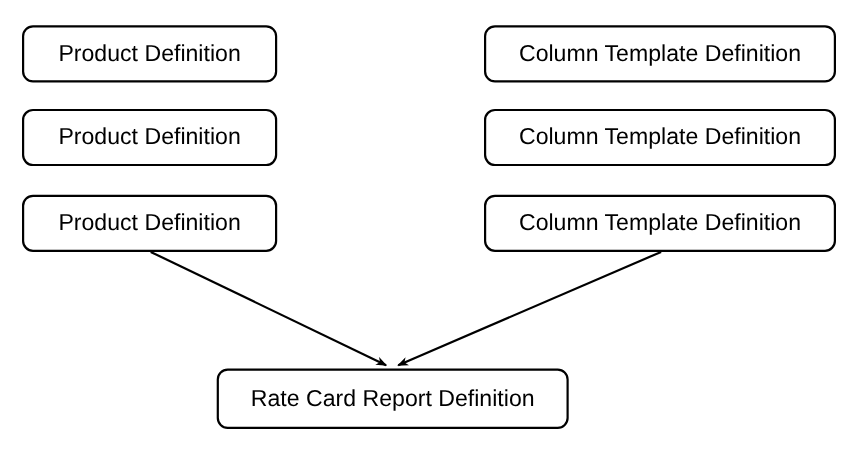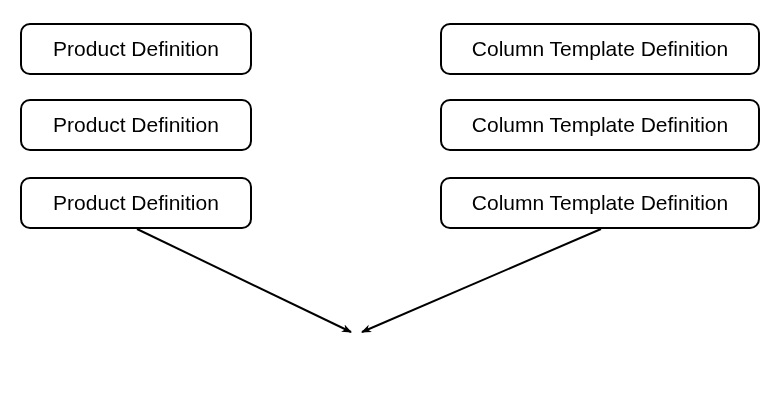--- a/index.html
+++ b/index.html
@@ -77,14 +77,17 @@
   </div>
 
   <div class="node-box" id="box-column-2">
     <span>Column Template Definition</span>
   </div>
 
   <div class="node-box" id="box-column-3">
     <span>Column Template Definition</span>
   </div>
 
+  <div class="node-box" id="box-ratecard">
+    <span>Rate Card Report Definition</span>
+  </div>
 
 </div>
 
 </body></html>

